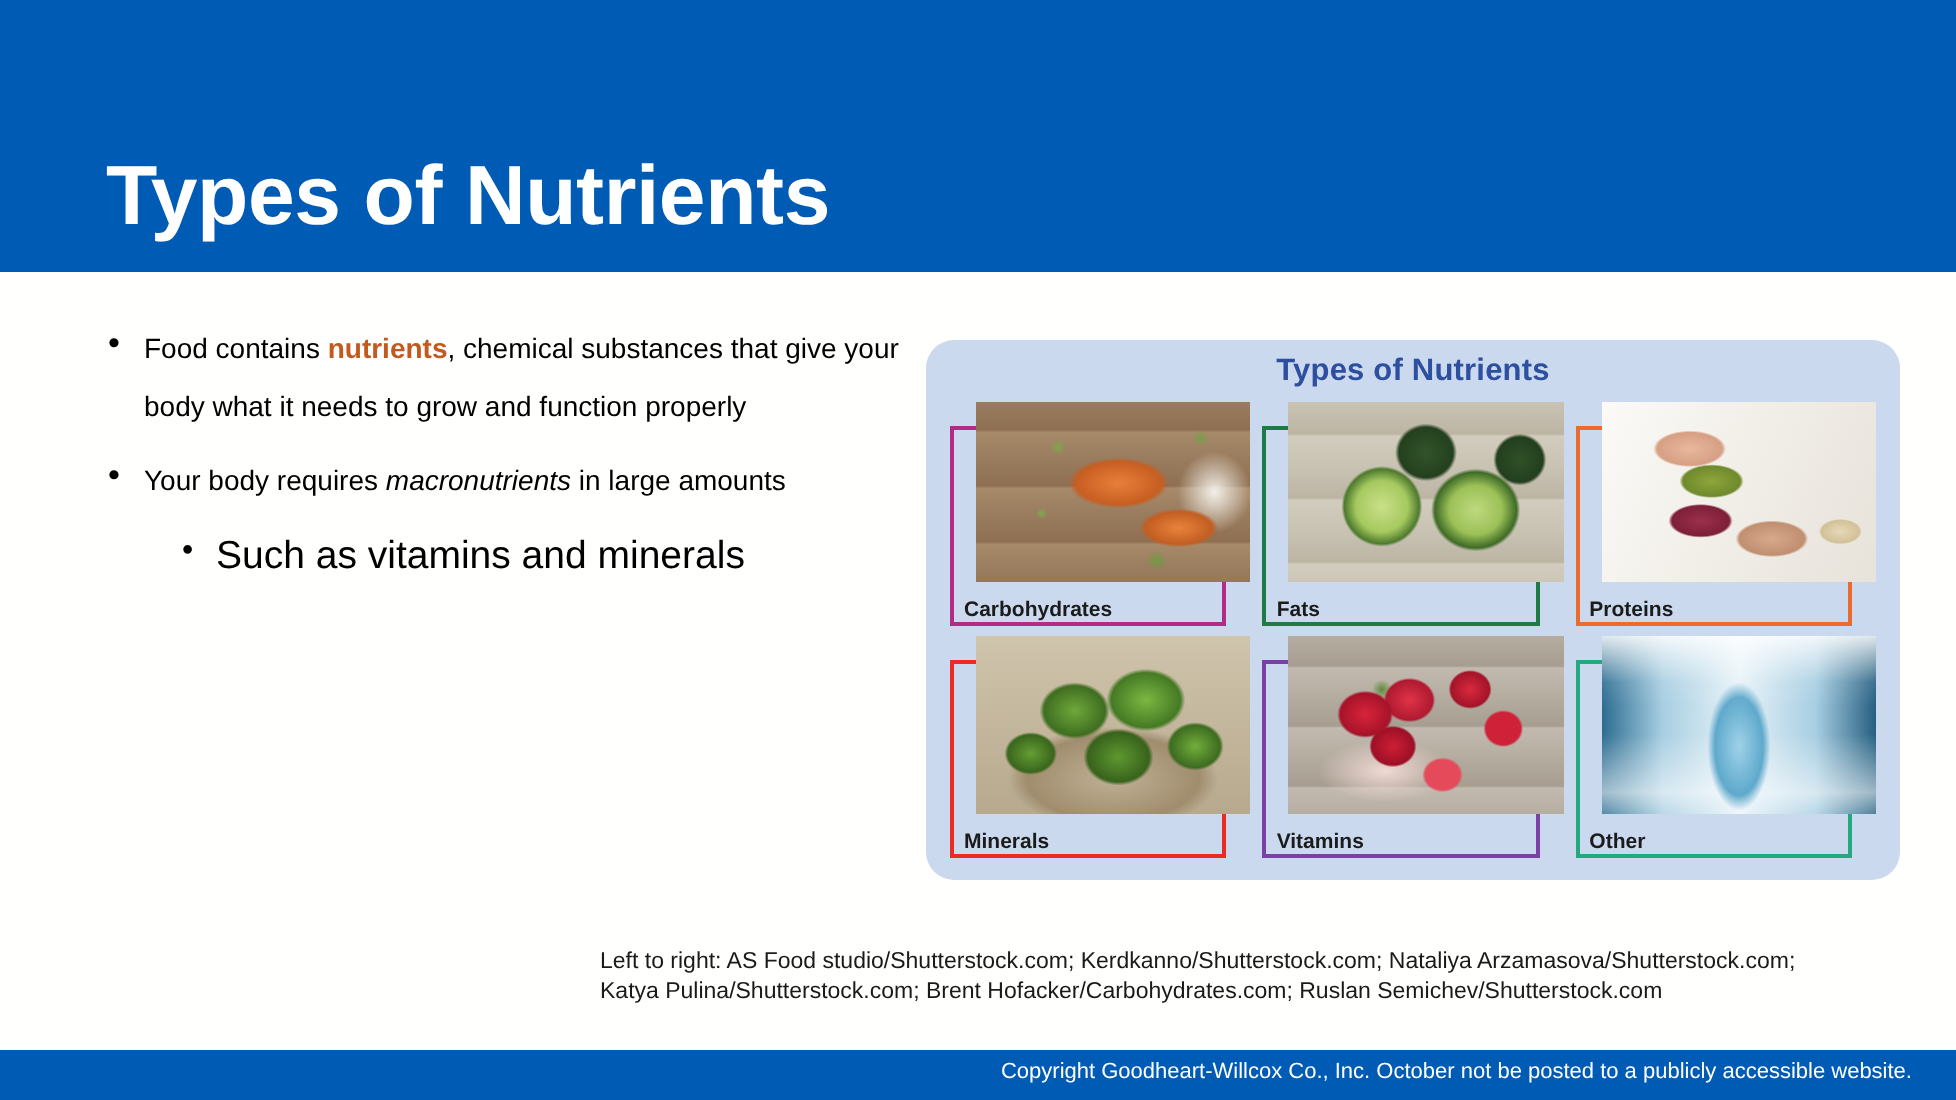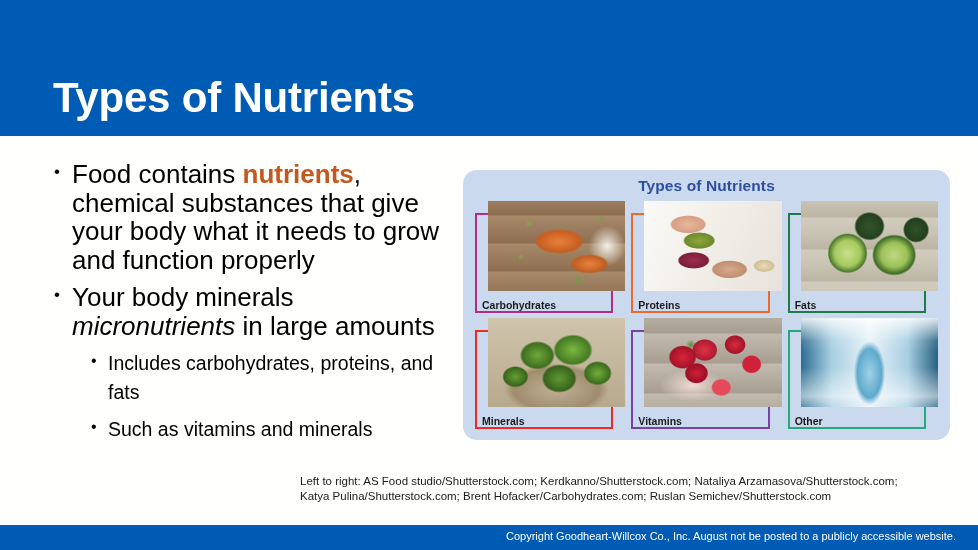--- a/index.html
+++ b/index.html
@@ -38,21 +38,21 @@
   .body-column {
     position: absolute;
     left: 50px;
     top: 160px;
     width: 400px;
   }
   .bullet-l1 {
     position: relative;
     padding-left: 22px;
     margin-bottom: 9px;
-    font-size: 26px;
+    font-size: 14px;
     line-height: 28.5px;
     color: #000000;
   }
   .bullet-l1::before {
     content: "\2022";
     position: absolute;
     left: 4px;
     top: -2px;
     font-size: 17px;
     line-height: 28.5px;
@@ -247,48 +247,47 @@
   }
 </style>
 </head>
 <body>
 
 <div class="header-bar"></div>
 <div class="slide-title">Types of Nutrients</div>
 
 <div class="body-column" id="bullet-list">
     <div class="bullet-l1"><span>Food contains </span><span class="kw-bold-orange">nutrients</span><span>, chemical substances that give your body what it needs to grow and function properly</span></div>
-    <div class="bullet-l1"><span>Your body minerals </span><span class="kw-italic">micronutrients</span><span> in large amounts</span></div>
-    <div class="bullet-l2"><span>Includes carbohydrates, proteins, and fats</span></div>
+    <div class="bullet-l1"><span>Your body requires </span><span class="kw-italic">macronutrients</span><span> in large amounts</span></div>
     <div class="bullet-l2"><span>Such as vitamins and minerals</span></div>
   </div>
 
 <div class="figure-panel">
   <div class="figure-title">Types of Nutrients</div>
   <div class="grid" id="nutrient-grid">
       <div class="cell">
         <div class="cell-frame" style="border-color: rgb(180, 43, 134);"></div>
         <div class="cell-photo">
           <div class="photo ph-carbs"></div>
         </div>
         <div class="cell-label">Carbohydrates</div>
       </div>
       <div class="cell">
+        <div class="cell-frame" style="border-color: rgb(30, 122, 71);"></div>
+        <div class="cell-photo">
+          <div class="photo ph-fats"></div>
+        </div>
+        <div class="cell-label">Fats</div>
+      </div>
+      <div class="cell">
         <div class="cell-frame" style="border-color: rgb(238, 106, 44);"></div>
         <div class="cell-photo">
           <div class="photo ph-proteins"></div>
         </div>
         <div class="cell-label">Proteins</div>
-      </div>
-      <div class="cell">
-        <div class="cell-frame" style="border-color: rgb(30, 122, 71);"></div>
-        <div class="cell-photo">
-          <div class="photo ph-fats"></div>
-        </div>
-        <div class="cell-label">Fats</div>
       </div>
       <div class="cell">
         <div class="cell-frame" style="border-color: rgb(238, 42, 37);"></div>
         <div class="cell-photo">
           <div class="photo ph-minerals"></div>
         </div>
         <div class="cell-label">Minerals</div>
       </div>
       <div class="cell">
         <div class="cell-frame" style="border-color: rgb(123, 63, 168);"></div>
@@ -306,13 +305,13 @@
       </div>
     </div>
 </div>
 
 <div class="image-credit">
   <div>Left to right: AS Food studio/Shutterstock.com; Kerdkanno/Shutterstock.com; Nataliya Arzamasova/Shutterstock.com;</div>
   <div>Katya Pulina/Shutterstock.com; Brent Hofacker/Carbohydrates.com; Ruslan Semichev/Shutterstock.com</div>
 </div>
 
 <div class="footer-bar"></div>
-<div class="footer-text">Copyright Goodheart-Willcox Co., Inc.  August not be posted to a publicly accessible website.</div>
+<div class="footer-text">Copyright Goodheart-Willcox Co., Inc.  October not be posted to a publicly accessible website.</div>
 
 </body></html>

